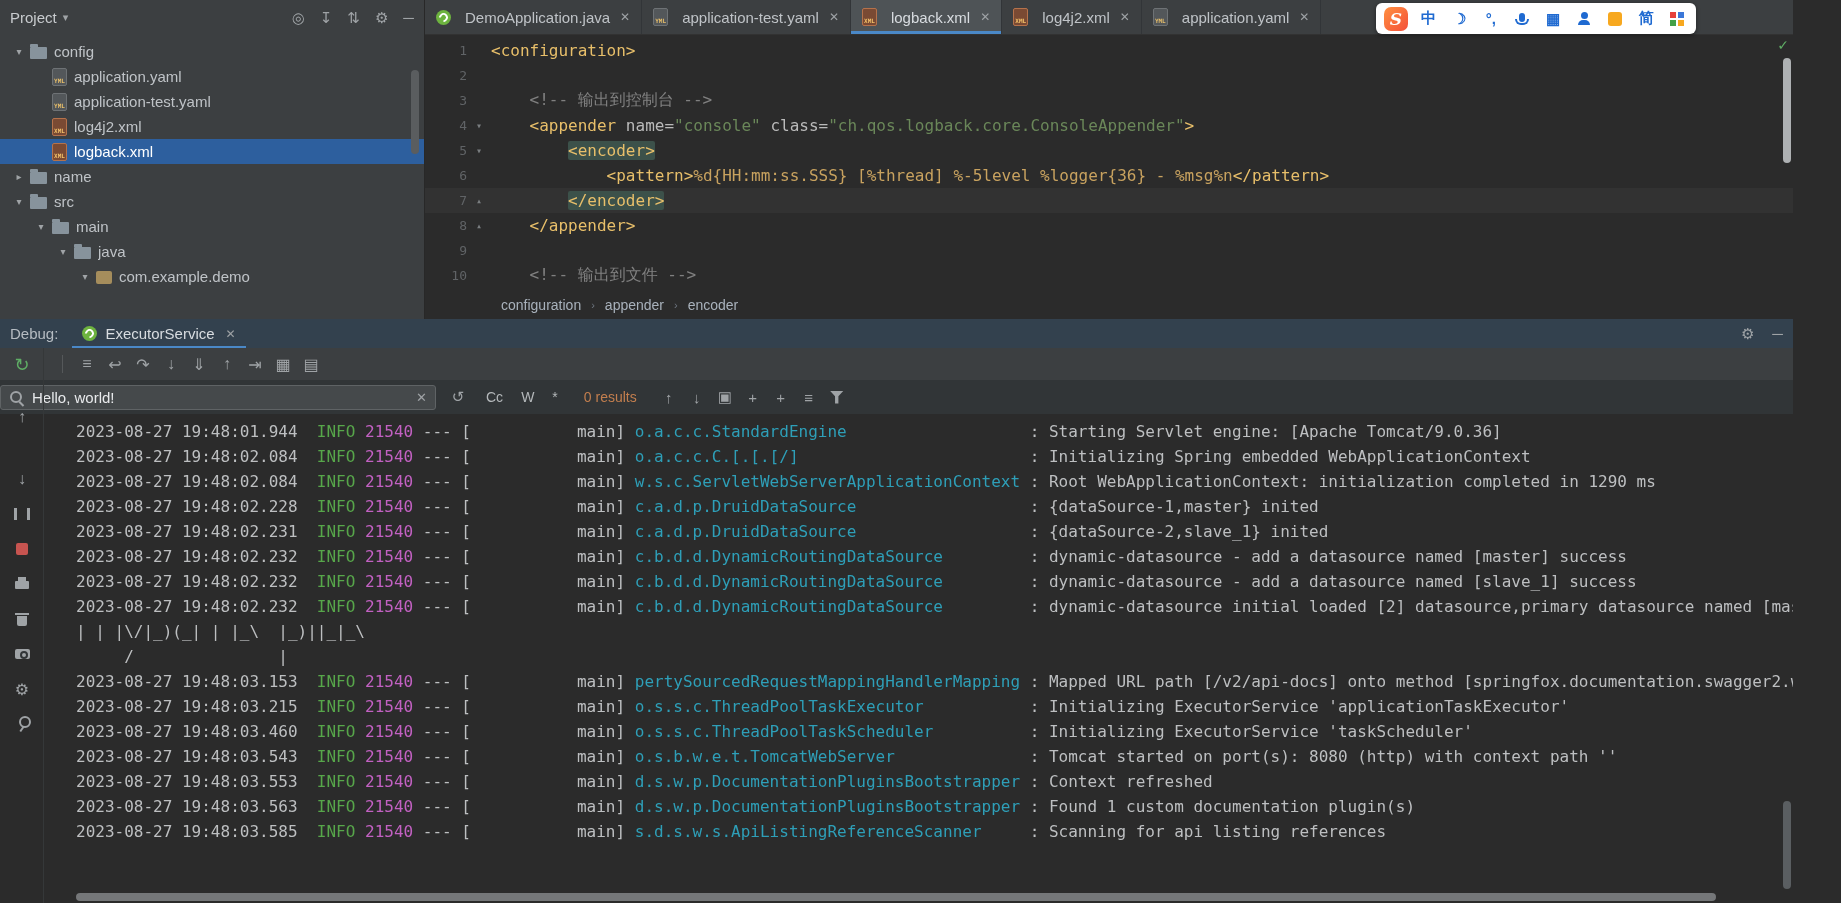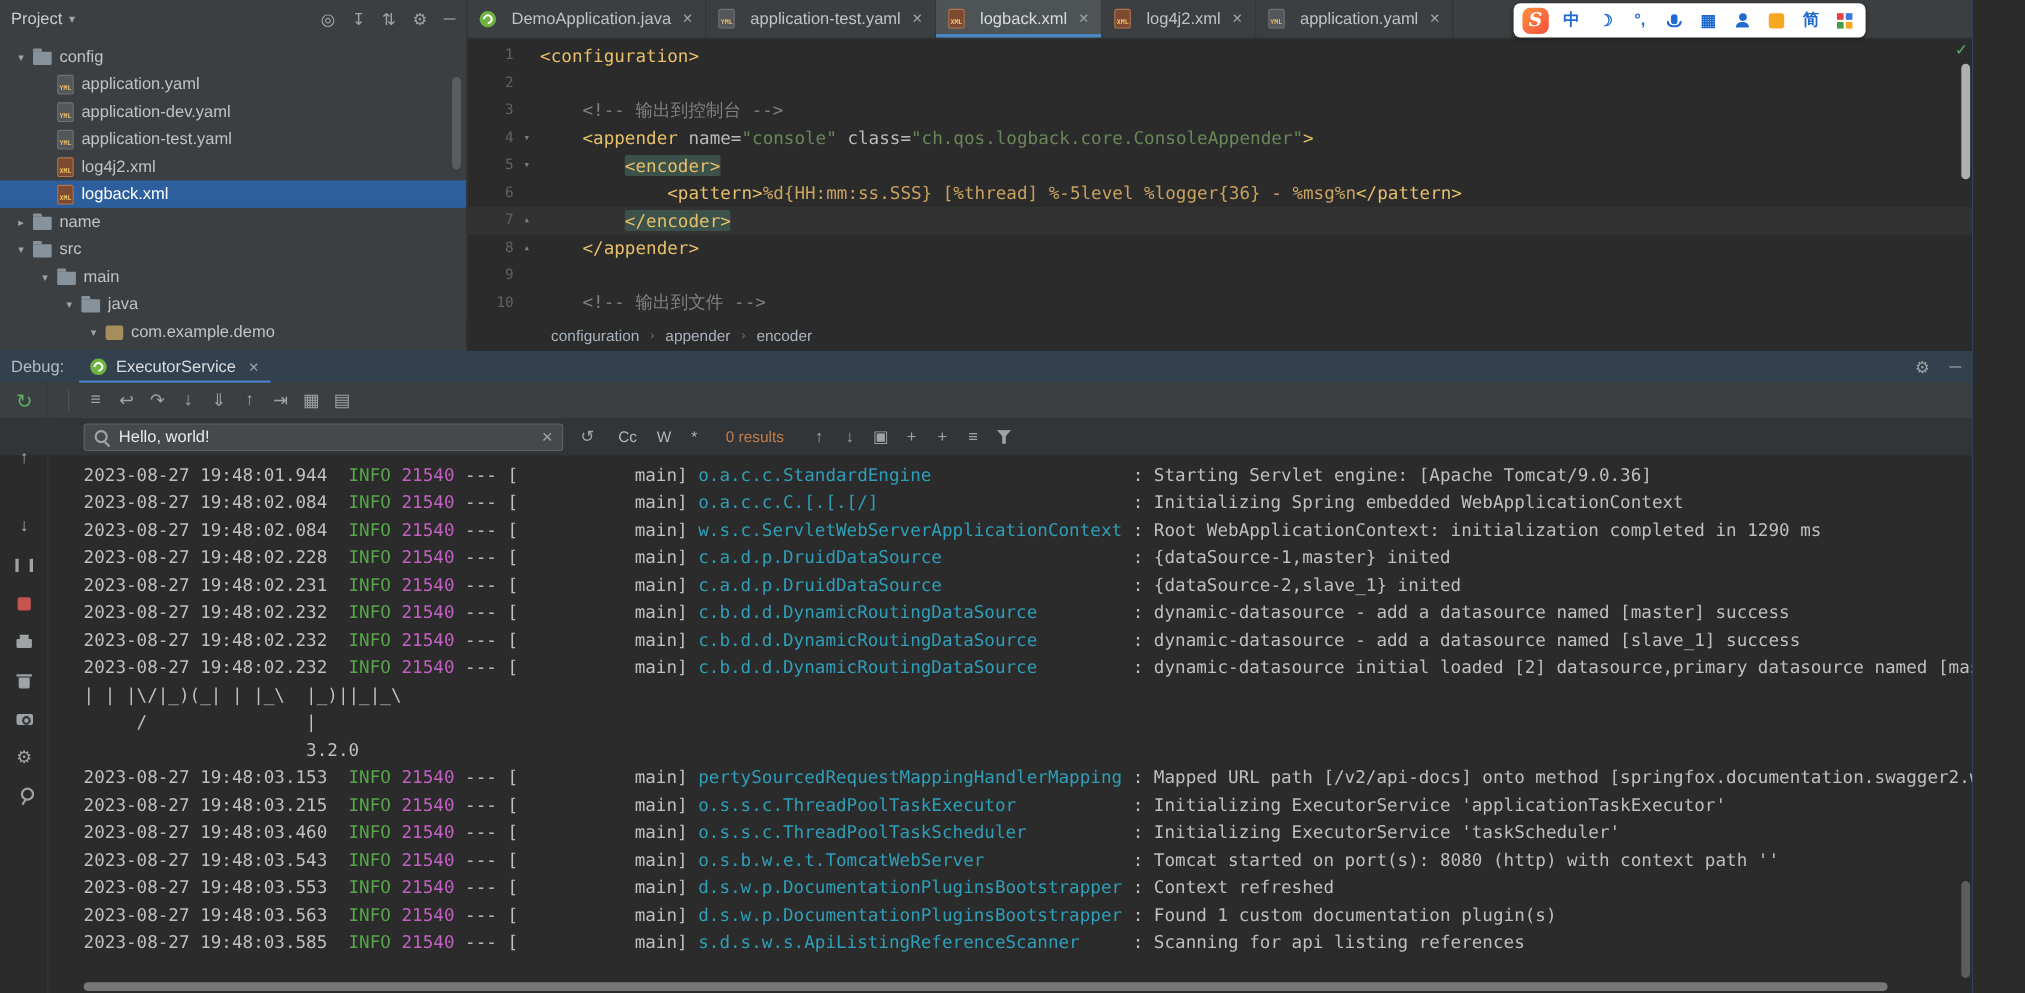--- a/index.html
+++ b/index.html
@@ -1,17 +1,17 @@
 <!DOCTYPE html>
 <html><head>
 <meta charset="utf-8">
 <style>
 *{margin:0;padding:0;box-sizing:border-box}
 html,body{width:1841px;height:903px;overflow:hidden;background:#2b2b2b;font-family:"Liberation Sans",sans-serif}
-.app{position:relative;width:1793px;height:903px;background:#3b82f6;color:#bbb;overflow:hidden}
+.app{position:relative;width:1793px;height:903px;background:#7f1d1d;color:#bbb;overflow:hidden}
 
 
 .project-panel{position:absolute;left:0;top:0;width:425px;height:319px;background:#3c3f41;border-right:1px solid #282828;overflow:hidden}
 .project-header{height:35px;display:flex;align-items:center;padding:0 10px;gap:6px;background:#3c3f41}
 .ph-title{display:flex;align-items:center;gap:6px;font-size:15px;color:#c8cbce;cursor:pointer}
 .ph-caret{color:#9fa3a6;font-size:11px}
 .ph-icons{margin-left:auto;display:flex;gap:15px;color:#9fa3a6;font-size:15px}
 .ph-icons span{cursor:pointer}
 .tree{padding-top:4px}
 .tree-row{height:25px;display:flex;align-items:center;font-size:15px;color:#bfc3c7;cursor:pointer;white-space:nowrap}
@@ -97,21 +97,21 @@
 .st-pin-tab-icon::before{content:"";position:absolute;top:3px;left:8px;width:8px;height:8px;border:2px solid #9fa3a6;border-radius:50%}
 .st-pin-tab-icon::after{content:"";position:absolute;top:13px;left:10px;width:2px;height:6px;background:#9fa3a6;transform:rotate(35deg)}
 .view-tabs{height:32px;background:#3c3f41;display:flex;align-items:center;padding-left:52px;font-size:15px;color:#bfc3c7;position:relative;z-index:1}
 .vtabs-wrap{display:flex;height:100%}
 .vtab{padding:0 14px;height:100%;display:flex;align-items:center;gap:7px;cursor:pointer}
 .vtab.active{background:#4c5154;color:#e0e3e6}
 .ic-leaf{width:12px;height:12px;background:#6db33f;border-radius:2px 10px 2px 10px;transform:rotate(-8deg);display:inline-block}
 .vt-sep{width:1px;height:18px;background:#55585a;margin:0 10px}
 .tb-icons{display:flex;align-items:center}
 .tb-ic{width:28px;text-align:center;color:#9fa3a6;font-size:16px;cursor:pointer}
-.search-row{height:34px;background:#313537;display:flex;align-items:center;padding-left:76px;gap:10px;position:relative;z-index:1}
+.search-row{height:34px;background:#313537;display:flex;align-items:center;gap:10px;position:relative;z-index:1}
 .search-field{width:436px;height:25px;background:#45494b;border:1px solid #5f6365;border-radius:3px;display:flex;align-items:center;padding:0 8px;gap:8px;font-size:15px;color:#e8eaec}
 .ic-search{position:relative;width:15px;height:15px;flex:none}
 .ic-search::before{content:"";position:absolute;left:1px;top:1px;width:8px;height:8px;border:2px solid #9fa3a6;border-radius:50%}
 .ic-search::after{content:"";position:absolute;left:11px;top:11px;width:6px;height:2px;background:#9fa3a6;transform:rotate(45deg);transform-origin:0 0}
 .sf-clear{margin-left:auto;color:#9fa3a6;font-size:13px;cursor:pointer}
 .sr-ic{color:#9fa3a6;font-size:15px;width:24px;text-align:center;cursor:pointer;display:inline-flex;align-items:center;justify-content:center}
 .sr-toggles{display:flex;gap:6px}
 .sr-toggle{color:#b4b8ba;font-size:14px;padding:2px 6px;cursor:pointer}
 .sr-results{color:#c27e4e;font-size:14px;margin:0 10px}
 .sr-nav{display:flex;align-items:center;gap:4px}
@@ -151,25 +151,20 @@
     <div class="tree">
         <div class="tree-row" style="padding-left: 8px;">
     <span class="chev">▾</span>
     <span class="ticon icon-folder"></span>
     <span class="tlabel">config</span>
   </div>
         <div class="tree-row" style="padding-left: 30px;">
     <span class="chev"></span>
     <span class="ticon icon-file icon-yaml"></span>
     <span class="tlabel">application.yaml</span>
-  </div>
-        <div class="tree-row" style="padding-left: 30px;">
-    <span class="chev"></span>
-    <span class="ticon icon-file icon-yaml"></span>
-    <span class="tlabel">application-dev.yaml</span>
   </div>
         <div class="tree-row" style="padding-left: 30px;">
     <span class="chev"></span>
     <span class="ticon icon-file icon-yaml"></span>
     <span class="tlabel">application-test.yaml</span>
   </div>
         <div class="tree-row" style="padding-left: 30px;">
     <span class="chev"></span>
     <span class="ticon icon-file icon-xml"></span>
     <span class="tlabel">log4j2.xml</span>
@@ -383,21 +378,20 @@
           <div class="con-line"><span class="c-time">2023-08-27 19:48:01.944</span><span class="c-dim"> </span><span class="c-info"> INFO</span><span class="c-dim"> </span><span class="c-pid">21540</span><span class="c-dim"> --- [           main] </span><span class="c-logger">o.a.c.c.StandardEngine                  </span><span class="c-dim"> : </span><span class="c-msg">Starting Servlet engine: [Apache Tomcat/9.0.36]</span></div>
           <div class="con-line"><span class="c-time">2023-08-27 19:48:02.084</span><span class="c-dim"> </span><span class="c-info"> INFO</span><span class="c-dim"> </span><span class="c-pid">21540</span><span class="c-dim"> --- [           main] </span><span class="c-logger">o.a.c.c.C.[.[.[/]                       </span><span class="c-dim"> : </span><span class="c-msg">Initializing Spring embedded WebApplicationContext</span></div>
           <div class="con-line"><span class="c-time">2023-08-27 19:48:02.084</span><span class="c-dim"> </span><span class="c-info"> INFO</span><span class="c-dim"> </span><span class="c-pid">21540</span><span class="c-dim"> --- [           main] </span><span class="c-logger">w.s.c.ServletWebServerApplicationContext</span><span class="c-dim"> : </span><span class="c-msg">Root WebApplicationContext: initialization completed in 1290 ms</span></div>
           <div class="con-line"><span class="c-time">2023-08-27 19:48:02.228</span><span class="c-dim"> </span><span class="c-info"> INFO</span><span class="c-dim"> </span><span class="c-pid">21540</span><span class="c-dim"> --- [           main] </span><span class="c-logger">c.a.d.p.DruidDataSource                 </span><span class="c-dim"> : </span><span class="c-msg">{dataSource-1,master} inited</span></div>
           <div class="con-line"><span class="c-time">2023-08-27 19:48:02.231</span><span class="c-dim"> </span><span class="c-info"> INFO</span><span class="c-dim"> </span><span class="c-pid">21540</span><span class="c-dim"> --- [           main] </span><span class="c-logger">c.a.d.p.DruidDataSource                 </span><span class="c-dim"> : </span><span class="c-msg">{dataSource-2,slave_1} inited</span></div>
           <div class="con-line"><span class="c-time">2023-08-27 19:48:02.232</span><span class="c-dim"> </span><span class="c-info"> INFO</span><span class="c-dim"> </span><span class="c-pid">21540</span><span class="c-dim"> --- [           main] </span><span class="c-logger">c.b.d.d.DynamicRoutingDataSource        </span><span class="c-dim"> : </span><span class="c-msg">dynamic-datasource - add a datasource named [master] success</span></div>
           <div class="con-line"><span class="c-time">2023-08-27 19:48:02.232</span><span class="c-dim"> </span><span class="c-info"> INFO</span><span class="c-dim"> </span><span class="c-pid">21540</span><span class="c-dim"> --- [           main] </span><span class="c-logger">c.b.d.d.DynamicRoutingDataSource        </span><span class="c-dim"> : </span><span class="c-msg">dynamic-datasource - add a datasource named [slave_1] success</span></div>
           <div class="con-line"><span class="c-time">2023-08-27 19:48:02.232</span><span class="c-dim"> </span><span class="c-info"> INFO</span><span class="c-dim"> </span><span class="c-pid">21540</span><span class="c-dim"> --- [           main] </span><span class="c-logger">c.b.d.d.DynamicRoutingDataSource        </span><span class="c-dim"> : </span><span class="c-msg">dynamic-datasource initial loaded [2] datasource,primary datasource named [master]</span></div>
           <div class="con-line c-banner">| | |\/|_)(_| | |_\  |_)||_|_\ </div>
           <div class="con-line c-banner">     /               |         </div>
-          <div class="con-line c-banner">                     3.2.0 </div>
           <div class="con-line"><span class="c-time">2023-08-27 19:48:03.153</span><span class="c-dim"> </span><span class="c-info"> INFO</span><span class="c-dim"> </span><span class="c-pid">21540</span><span class="c-dim"> --- [           main] </span><span class="c-logger">pertySourcedRequestMappingHandlerMapping</span><span class="c-dim"> : </span><span class="c-msg">Mapped URL path [/v2/api-docs] onto method [springfox.documentation.swagger2.web.Swagger2Contro</span></div>
           <div class="con-line"><span class="c-time">2023-08-27 19:48:03.215</span><span class="c-dim"> </span><span class="c-info"> INFO</span><span class="c-dim"> </span><span class="c-pid">21540</span><span class="c-dim"> --- [           main] </span><span class="c-logger">o.s.s.c.ThreadPoolTaskExecutor          </span><span class="c-dim"> : </span><span class="c-msg">Initializing ExecutorService 'applicationTaskExecutor'</span></div>
           <div class="con-line"><span class="c-time">2023-08-27 19:48:03.460</span><span class="c-dim"> </span><span class="c-info"> INFO</span><span class="c-dim"> </span><span class="c-pid">21540</span><span class="c-dim"> --- [           main] </span><span class="c-logger">o.s.s.c.ThreadPoolTaskScheduler         </span><span class="c-dim"> : </span><span class="c-msg">Initializing ExecutorService 'taskScheduler'</span></div>
           <div class="con-line"><span class="c-time">2023-08-27 19:48:03.543</span><span class="c-dim"> </span><span class="c-info"> INFO</span><span class="c-dim"> </span><span class="c-pid">21540</span><span class="c-dim"> --- [           main] </span><span class="c-logger">o.s.b.w.e.t.TomcatWebServer             </span><span class="c-dim"> : </span><span class="c-msg">Tomcat started on port(s): 8080 (http) with context path ''</span></div>
           <div class="con-line"><span class="c-time">2023-08-27 19:48:03.553</span><span class="c-dim"> </span><span class="c-info"> INFO</span><span class="c-dim"> </span><span class="c-pid">21540</span><span class="c-dim"> --- [           main] </span><span class="c-logger">d.s.w.p.DocumentationPluginsBootstrapper</span><span class="c-dim"> : </span><span class="c-msg">Context refreshed</span></div>
           <div class="con-line"><span class="c-time">2023-08-27 19:48:03.563</span><span class="c-dim"> </span><span class="c-info"> INFO</span><span class="c-dim"> </span><span class="c-pid">21540</span><span class="c-dim"> --- [           main] </span><span class="c-logger">d.s.w.p.DocumentationPluginsBootstrapper</span><span class="c-dim"> : </span><span class="c-msg">Found 1 custom documentation plugin(s)</span></div>
           <div class="con-line"><span class="c-time">2023-08-27 19:48:03.585</span><span class="c-dim"> </span><span class="c-info"> INFO</span><span class="c-dim"> </span><span class="c-pid">21540</span><span class="c-dim"> --- [           main] </span><span class="c-logger">s.d.s.w.s.ApiListingReferenceScanner    </span><span class="c-dim"> : </span><span class="c-msg">Scanning for api listing references</span></div>
         </div>
       <div class="console-vscroll"></div>
       <div class="console-hscroll"></div>

